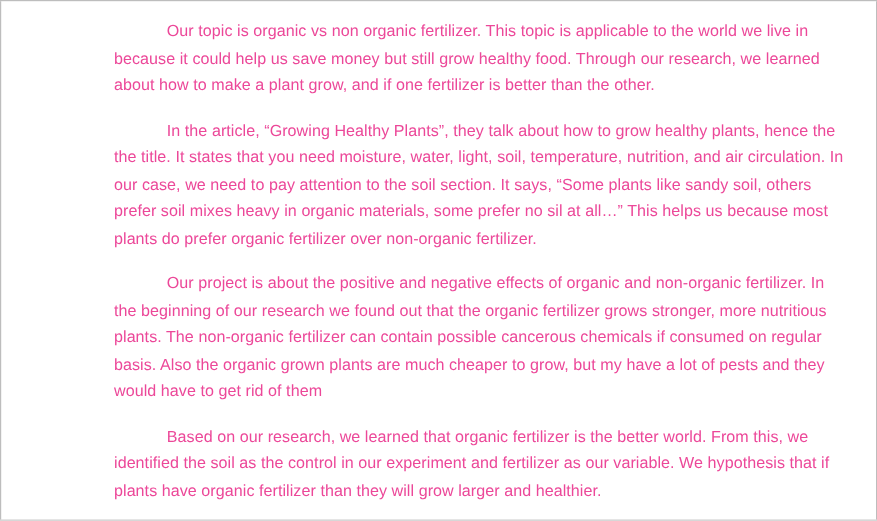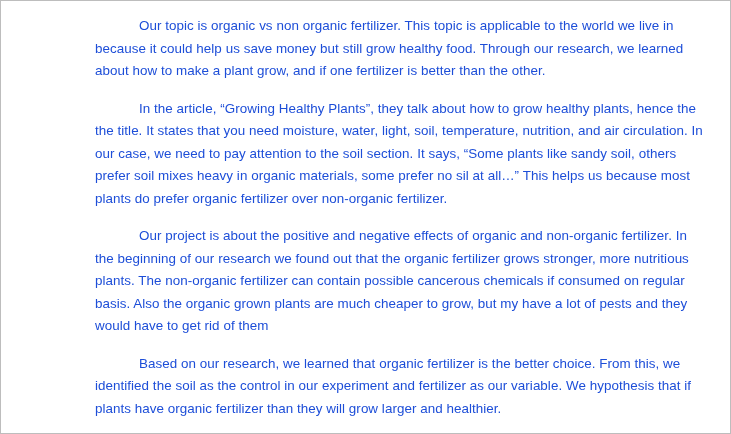--- a/index.html
+++ b/index.html
@@ -45,31 +45,31 @@
     right: 24px;
     top: 14px;
     width: 608px;
   }
   p.para {
     margin: 0 0 15px 0;
     font-size: 13.4px;
     line-height: 22.5px;
     text-indent: 44px;
     text-align: left;
-    color: #1d4ed8;
+    color: #ec4899;
     letter-spacing: 0.05px;
   }
 </style>
 </head>
 <body>
 
 <div class="page">
   <div class="rule-left"></div>
   <div class="rule-right"></div>
 
   <div class="doc-body">
     <p class="para">Our topic is organic vs non organic fertilizer. This topic is applicable to the world we live in because it could help us save money but still grow healthy food. Through our research, we learned about how to make a plant grow, and if one fertilizer is better than the other.</p>
     <p class="para">In the article, “Growing Healthy Plants”, they talk about how to grow healthy plants, hence the the title. It states that you need moisture, water, light, soil, temperature, nutrition, and air circulation. In our case, we need to pay attention to the soil section. It says, “Some plants like sandy soil, others prefer soil mixes heavy in organic materials, some prefer no sil at all…” This helps us because most plants do prefer organic fertilizer over non-organic fertilizer.</p>
     <p class="para">Our project is about the positive and negative effects of organic and non-organic fertilizer. In the beginning of our research we found out that the organic fertilizer grows stronger, more nutritious plants. The non-organic fertilizer can contain possible cancerous chemicals if consumed on  regular basis. Also the organic grown plants are much cheaper to grow, but my have a lot of pests and they would have to get rid of them</p>
-    <p class="para">Based on our research, we learned that organic fertilizer is the better choice. From this, we identified the soil as the control in our experiment and fertilizer as our variable. We hypothesis that if plants have organic fertilizer than they will grow larger and healthier.</p>
+    <p class="para">Based on our research, we learned that organic fertilizer is the better world. From this, we identified the soil as the control in our experiment and fertilizer as our variable. We hypothesis that if plants have organic fertilizer than they will grow larger and healthier.</p>
 
   </div>
 </div>
 
 </body></html>

